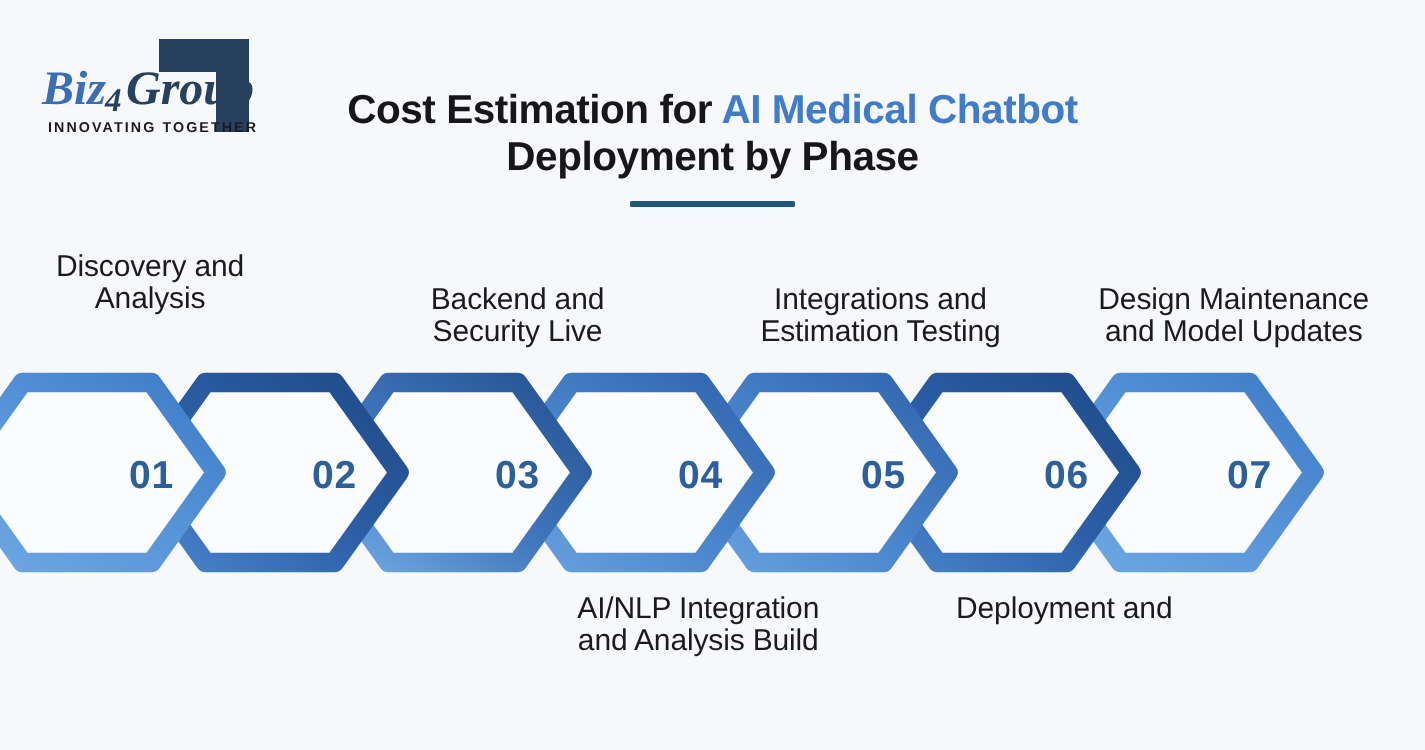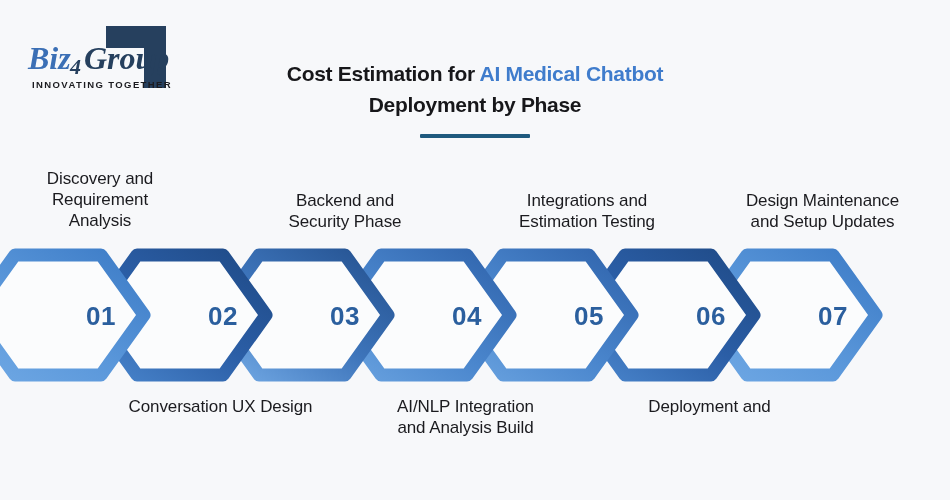--- a/index.html
+++ b/index.html
@@ -27,21 +27,21 @@
 
   
   #title-block {
     position: absolute;
     left: 225px;
     top: 58px;
     width: 500px;
     text-align: center;
   }
   #title-line1, #title-line2 {
-    font-size: 21px;
+    font-size: 27px;
     font-weight: 700;
     color: #17171a;
     letter-spacing: -0.3px;
     line-height: 31px;
     white-space: nowrap;
   }
   #title-line1 .accent { color: #3f7ccc; }
   #title-underline {
     margin: 14px auto 0 auto;
     width: 110px;
@@ -58,21 +58,21 @@
     width: 950px;
     height: 500px;
     pointer-events: none;
   }
   #chain svg { display: block; }
 
   
   .phase-label {
     position: absolute;
     text-align: center;
-    font-size: 17px;
+    font-size: 20px;
     font-weight: 500;
     color: #1b1b1f;
     line-height: 21px;
     letter-spacing: -0.1px;
   }
   .num-text {
     font-size: 26px;
     font-weight: 700;
     fill: #2b5f9e;
     font-family: "Liberation Sans", sans-serif;
@@ -160,41 +160,39 @@
 
   <g>
     <path d="M101 255 L144 315 L101 375 L15 375 L-28 315 L15 255 Z" fill="#fbfcfd" stroke="url(#gLight)" stroke-width="13" stroke-linejoin="round" stroke-linecap="round"></path>
     <text x="101" y="325" text-anchor="middle" class="num-text">01</text>
   </g>
 </svg>
 </div>
 
 <div class="phase-label" style="left:10px; top:168px; width:180px;">
   <div>Discovery and</div>
-  <div>Requirement</div>
   <div>Analysis</div>
 </div>
 
 <div class="phase-label" style="left:255px; top:190px; width:180px;">
   <div>Backend and</div>
-  <div>Security Phase</div>
+  <div>Security Live</div>
 </div>
 
 <div class="phase-label" style="left:487px; top:190px; width:200px;">
   <div>Integrations and</div>
   <div>Estimation Testing</div>
 </div>
 
 <div class="phase-label" style="left:715px; top:190px; width:215px;">
   <div>Design Maintenance</div>
-  <div>and Setup Updates</div>
+  <div>and Model Updates</div>
 </div>
 
 <div class="phase-label" style="left:108px; top:396px; width:225px;">
-  <div>Conversation UX Design</div>
 </div>
 
 <div class="phase-label" style="left:368px; top:396px; width:195px;">
   <div>AI/NLP Integration</div>
   <div>and Analysis Build</div>
 </div>
 
 <div class="phase-label" style="left:612px; top:396px; width:195px;text-align:center;">
   <div>Deployment and</div>
 </div>

